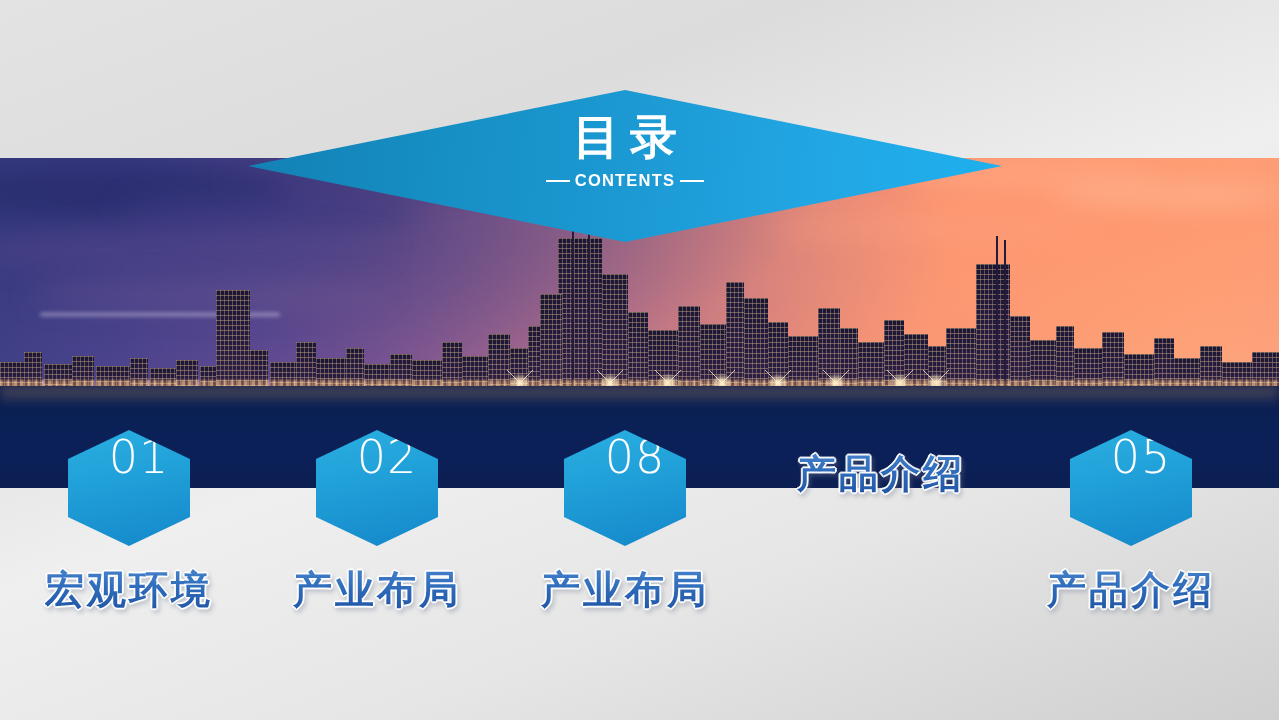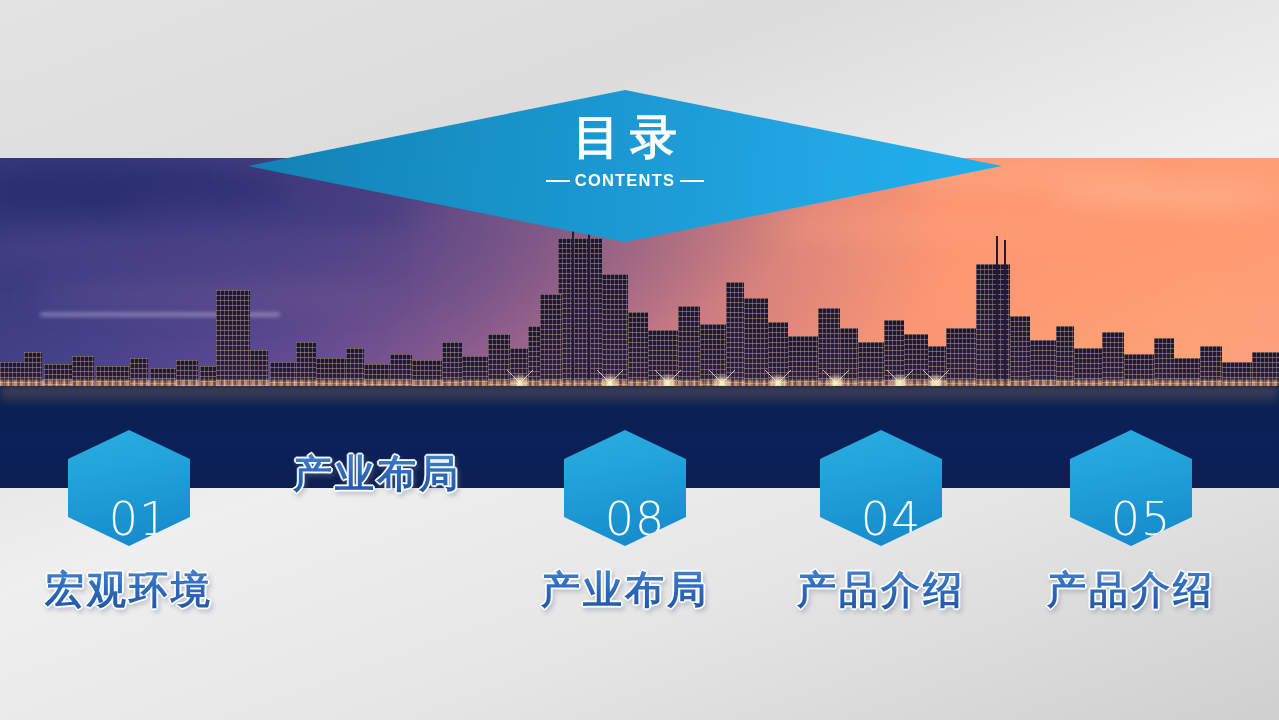--- a/index.html
+++ b/index.html
@@ -136,21 +136,21 @@
   .item{
     position:absolute;
     width:160px;
     display:flex; flex-direction:column; align-items:center;
   }
   .hex{
     position:relative;
     width:122px; height:116px;
     background:linear-gradient(168deg,#29aee0 0%,#23a4db 32%,#1b96d2 66%,#1587ca 100%);
     clip-path:polygon(50% 0%, 100% 25%, 100% 75%, 50% 100%, 0% 75%, 0% 25%);
-    display:flex; align-items:flex-end; justify-content:center;
+    display:flex; align-items:flex-start; justify-content:center;
     filter:drop-shadow(0 3px 5px rgba(0,30,70,.35));
     padding-left:20px;
   }
   .hex-num{
     color:#fff;
     font-size:46px;
     font-weight:300;
     letter-spacing:1px;
     font-family:"DejaVu Sans","Liberation Sans",sans-serif;
   }
@@ -279,34 +279,34 @@
   <div class="items">
 
     <div class="item" style="left:49px;">
       <div class="hex">
         <span class="hex-num">01</span>
       </div>
       <div class="item-label">宏观环境</div>
     </div>
 
     <div class="item" style="left:297px;">
+      <div class="hex">
+        <span class="hex-num">02</span>
+      </div>
       <div class="item-label">产业布局</div>
     </div>
 
     <div class="item" style="left:545px;">
       <div class="hex">
         <span class="hex-num">08</span>
       </div>
       <div class="item-label">产业布局</div>
     </div>
 
     <div class="item" style="left:801px;">
-      <div class="hex">
-        <span class="hex-num">04</span>
-      </div>
       <div class="item-label">产品介绍</div>
     </div>
 
     <div class="item" style="left:1051px;">
       <div class="hex">
         <span class="hex-num">05</span>
       </div>
       <div class="item-label">产品介绍</div>
     </div>
 

